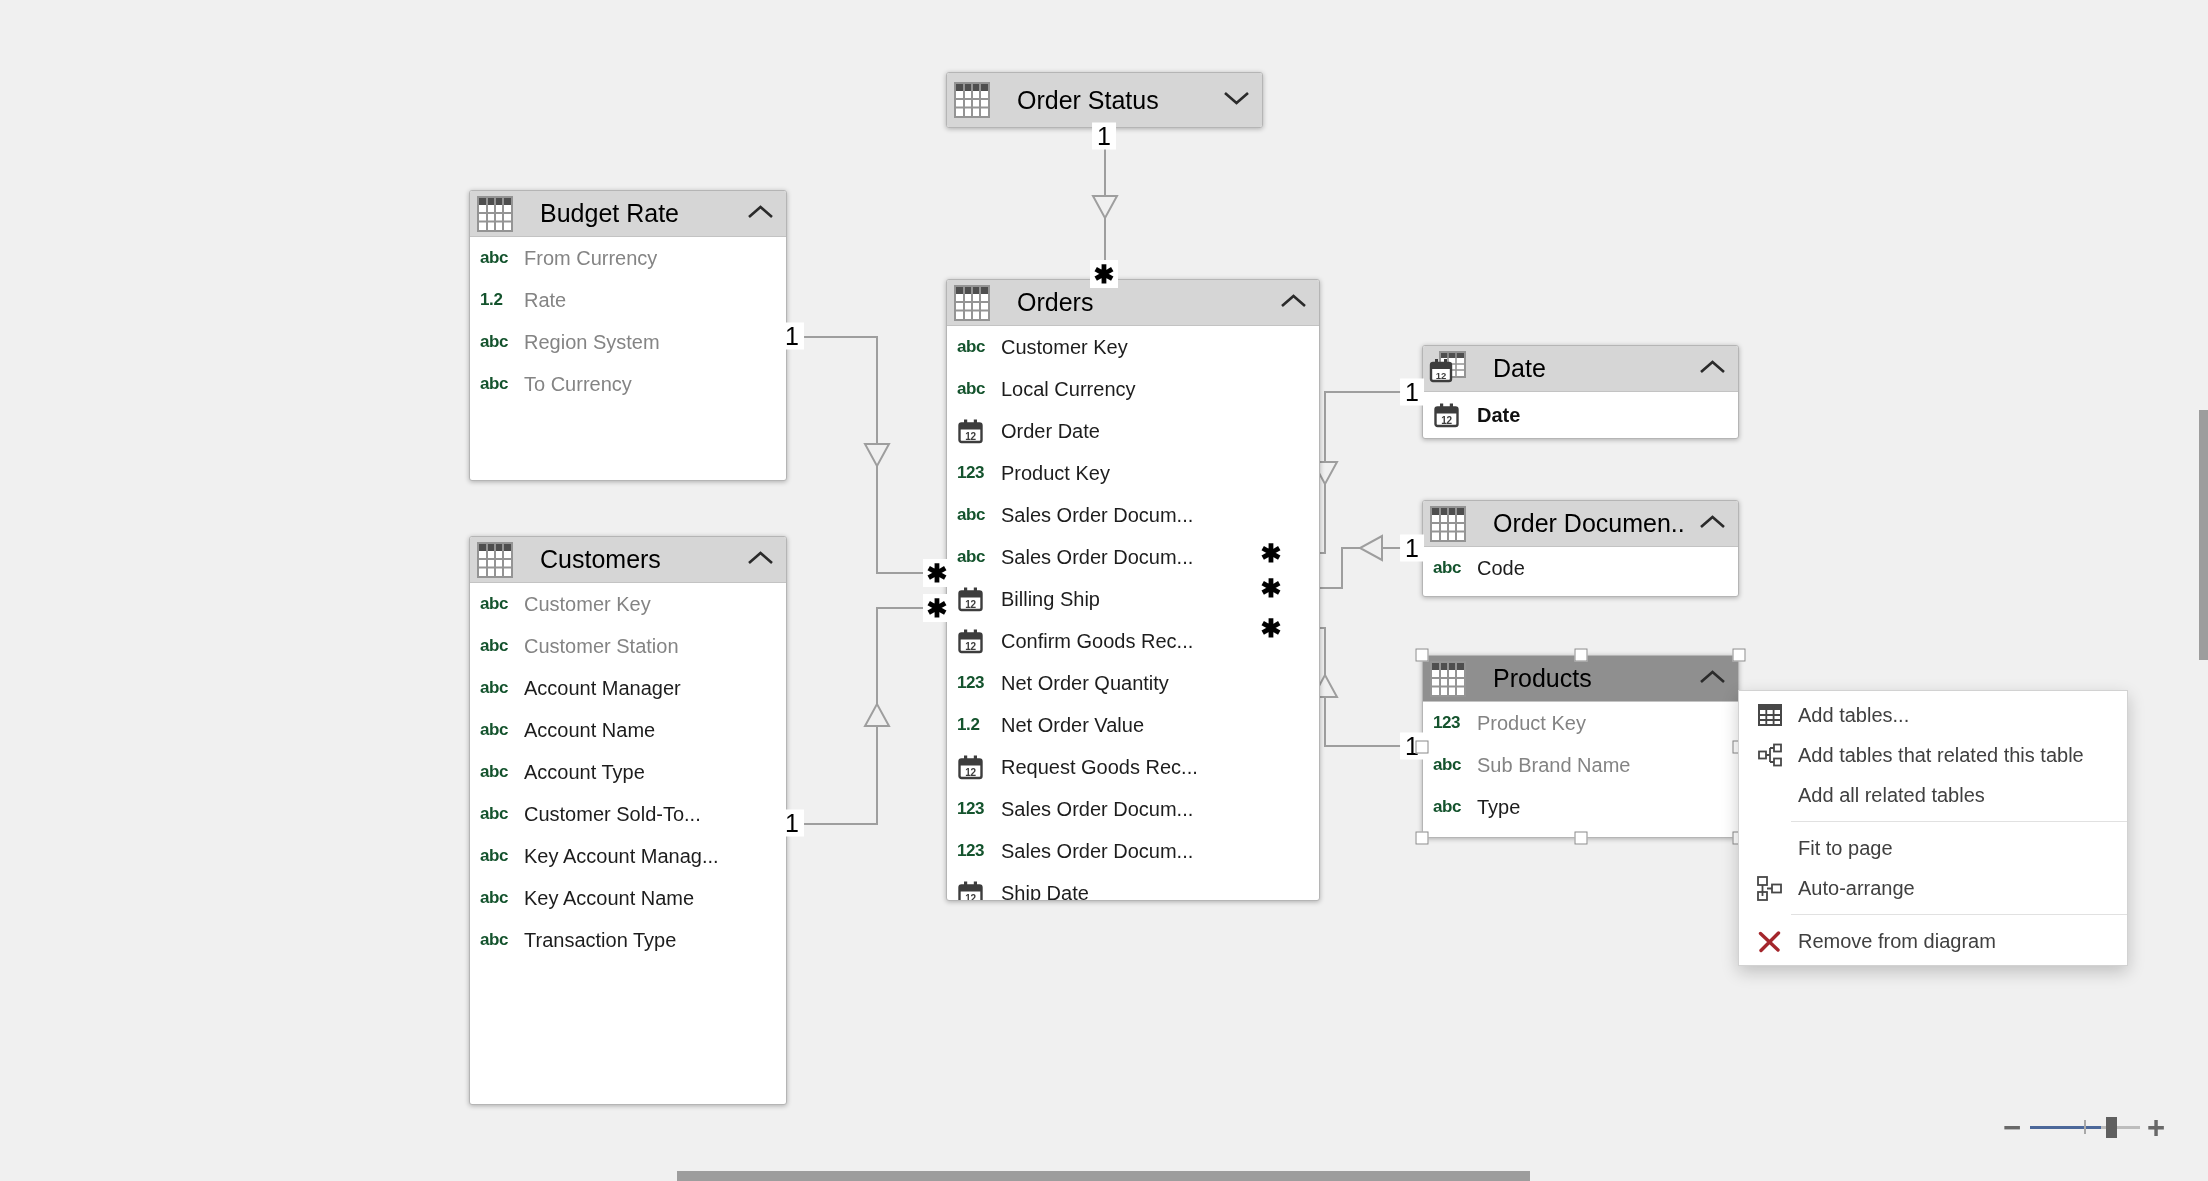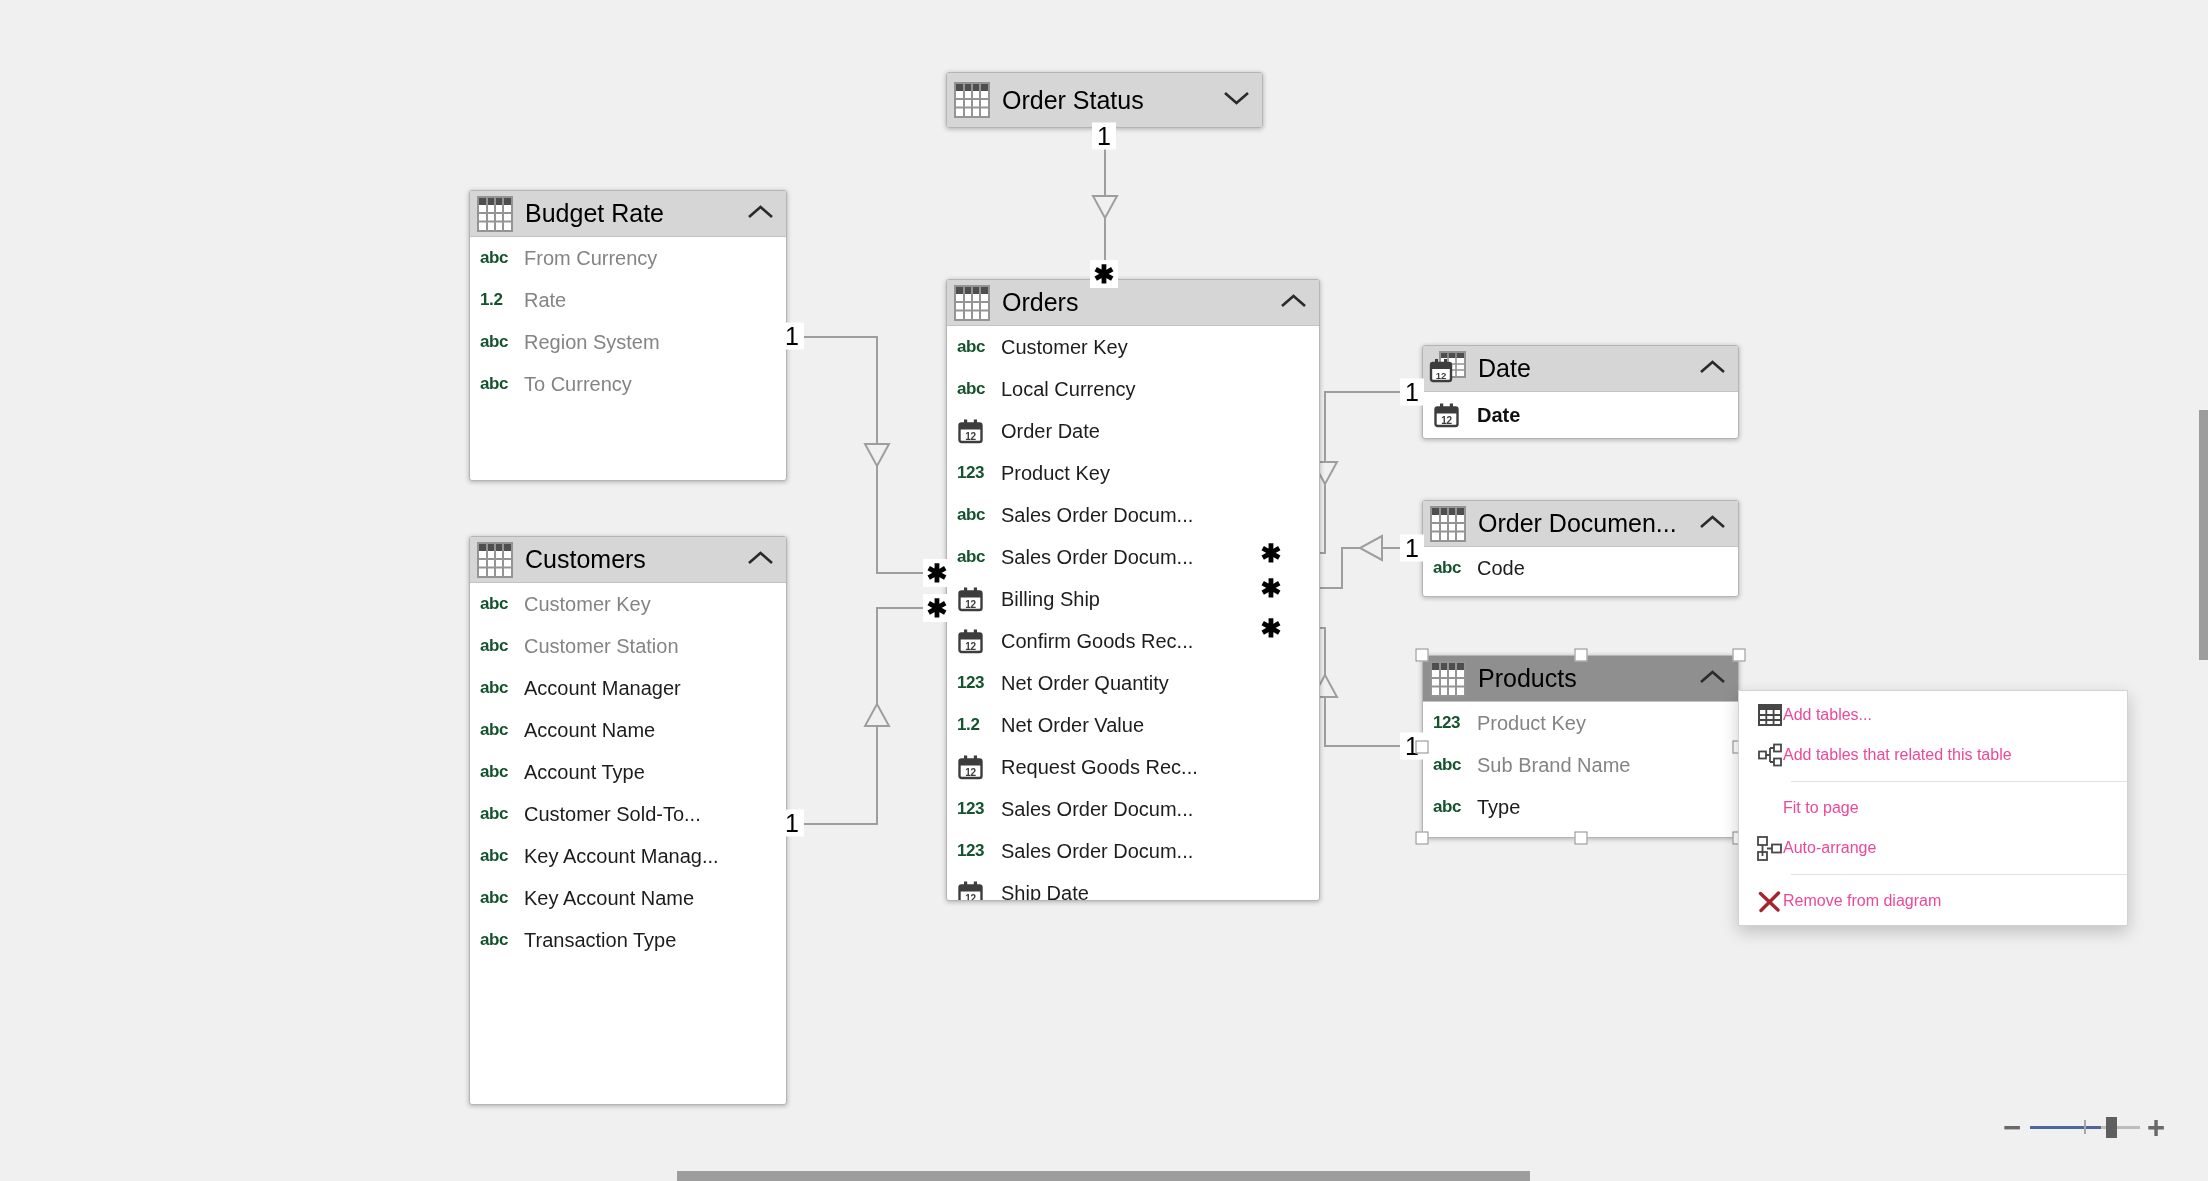--- a/index.html
+++ b/index.html
@@ -7,21 +7,21 @@
     width:2208px;height:1181px;position:relative;overflow:hidden;
     background:#f0f0f0;font-family:"Liberation Sans",sans-serif;
   }
   #rel-svg{position:absolute;left:0;top:0;z-index:1;}
   .table-card{
     position:absolute;box-sizing:border-box;background:#ffffff;
     border:1px solid #b5b5b5;border-radius:3px;overflow:hidden;
     box-shadow:0 1px 5px rgba(0,0,0,.28);z-index:2;
   }
   .t-hdr{display:flex;align-items:center;background:#d6d6d6;height:46px;
-    padding:0 12px 0 6px;border-bottom:1px solid #c3c3c3;box-sizing:border-box;}
+    padding:0 12px 0 6px;border-bottom:1px solid #c3c3c3;box-sizing:border-box;gap:15px;}
   .table-card.collapsed .t-hdr{height:100%;border-bottom:none;}
   .table-card.selected .t-hdr{background:#8f8f8f;}
   .hdr-ic{width:38px;height:38px;flex:none;margin-right:11px;}
   .t-title{flex:1;font-size:25px;color:#000;white-space:nowrap;overflow:hidden;}
   .chev{flex:none;width:27px;height:16px;}
   .f-row{display:flex;align-items:center;height:42px;padding-left:10px;}
   .type-ic{width:44px;flex:none;font-weight:700;font-size:17px;color:#14532d;
     letter-spacing:-0.4px;display:flex;align-items:center;}
   .f-label{font-size:20px;color:#1d1d1d;white-space:nowrap;overflow:hidden;}
   .f-row.dim .f-label{color:#848484;}
@@ -32,21 +32,21 @@
   .chip.one{font-size:25px;line-height:27px;padding:0 5px;}
   .chip.many{font-size:25px;font-weight:700;width:28px;line-height:28px;}
   .handle{position:absolute;width:13px;height:13px;background:#fff;
     border:1px solid #8a8a8a;box-sizing:border-box;transform:translate(-50%,-50%);z-index:6;}
   #context-menu{position:absolute;left:1738px;top:690px;width:390px;z-index:10;
     background:#fff;border:1px solid #d2d2d2;box-shadow:0 6px 16px rgba(0,0,0,.20);
     padding:4px 0;box-sizing:border-box;}
   .menu-item{display:flex;align-items:center;height:40px;cursor:default;}
   .menu-icon{width:27px;height:27px;margin-left:17px;flex:none;
     display:flex;align-items:center;justify-content:center;}
-  .menu-label{font-size:16px;color:#ec4899;white-space:nowrap;}
+  .menu-label{margin-left:15px;font-size:20px;color:#404040;white-space:nowrap;}
   .menu-sep{border-top:1px solid #e1e1e1;margin:6px 0 6px 52px;}
   #zoom-ctl{position:absolute;left:1995px;top:1105px;width:190px;height:45px;z-index:4;}
   .zbtn{position:absolute;font-size:31px;font-weight:700;color:#696969;line-height:45px;}
   #zoom-track{position:absolute;left:35px;top:21px;width:110px;height:3px;background:#bdbdbd;}
   #zoom-fill{position:absolute;left:35px;top:21px;width:71px;height:3px;background:#4c689a;}
   #zoom-tick{position:absolute;left:89px;top:15px;width:2px;height:14px;background:#a8a8a8;}
   #zoom-thumb{position:absolute;left:111px;top:12px;width:11px;height:21px;background:#5f5f5f;}
   #vscroll-thumb{position:absolute;left:2199px;top:410px;width:9px;height:250px;background:#9d9d9d;z-index:4;}
   #hscroll-thumb{position:absolute;left:677px;top:1171px;width:853px;height:10px;background:#9d9d9d;z-index:4;}
 </style>
@@ -378,20 +378,24 @@
       <span class="menu-icon">
         <svg width="26" height="26" viewBox="0 0 26 26">
           <rect x="2" y="9.5" width="7" height="7" fill="#fff" stroke="#474747" stroke-width="1.8"></rect>
           <rect x="17" y="2.5" width="7" height="7" fill="#fff" stroke="#474747" stroke-width="1.8"></rect>
           <rect x="17" y="16.5" width="7" height="7" fill="#fff" stroke="#474747" stroke-width="1.8"></rect>
           <path d="M9 13H13M13 6H17M13 20H17M13 6V20" fill="none" stroke="#474747" stroke-width="1.8"></path>
         </svg>
       </span>
       <span class="menu-label">Add tables that related this table</span>
     </div>
+    <div class="menu-item">
+      <span class="menu-icon"></span>
+      <span class="menu-label">Add all related tables</span>
+    </div>
     <div class="menu-sep"></div>
     <div class="menu-item">
       <span class="menu-icon"></span>
       <span class="menu-label">Fit to page</span>
     </div>
     <div class="menu-item">
       <span class="menu-icon">
         <svg width="27" height="27" viewBox="0 0 27 27">
           <rect x="2" y="2" width="9" height="8" fill="#fff" stroke="#474747" stroke-width="1.8"></rect>
           <rect x="2" y="17" width="9" height="8" fill="#fff" stroke="#474747" stroke-width="1.8"></rect>

